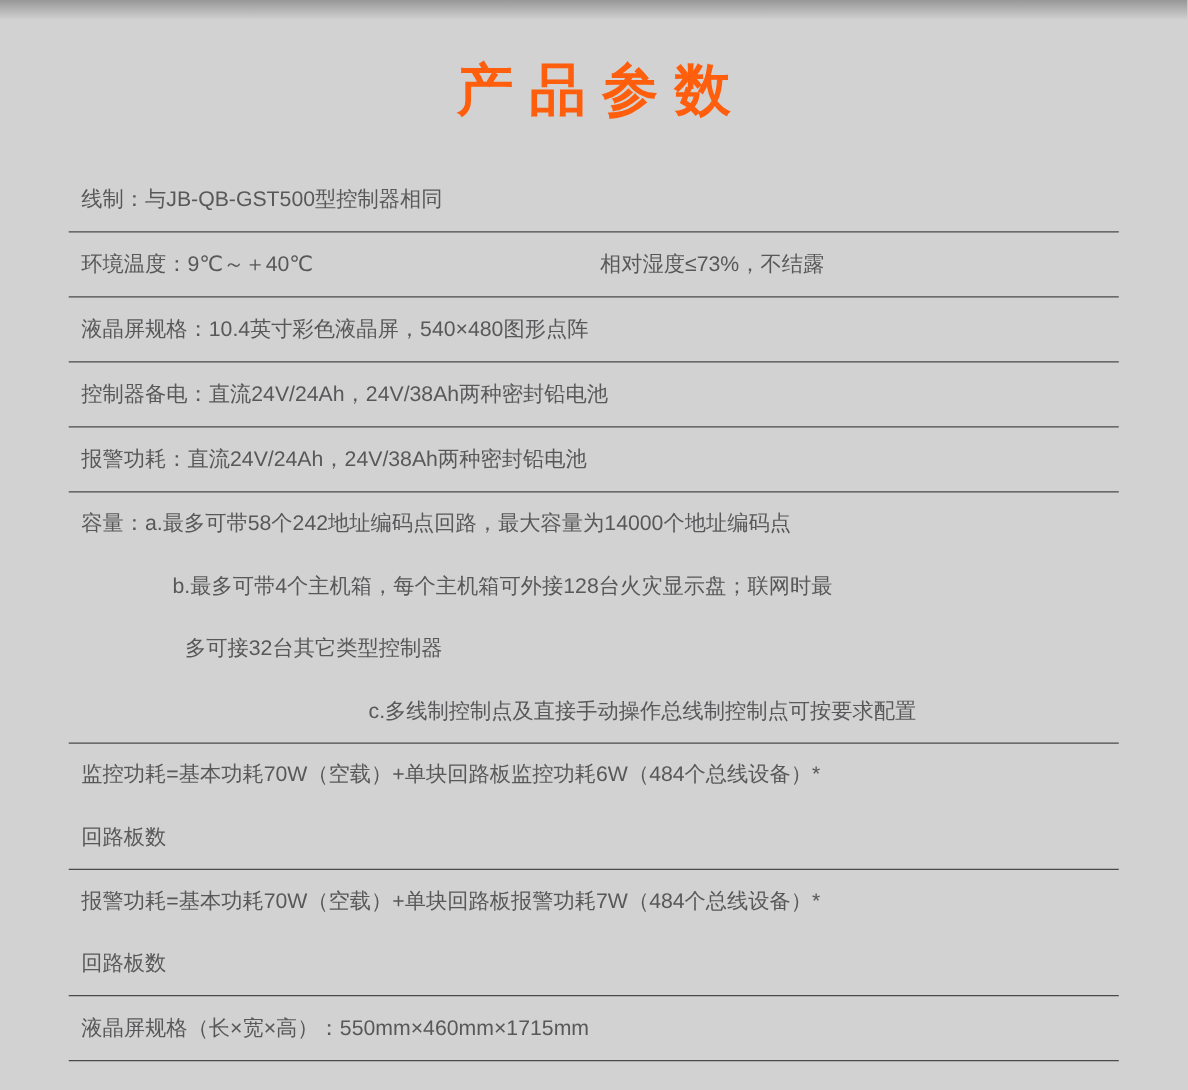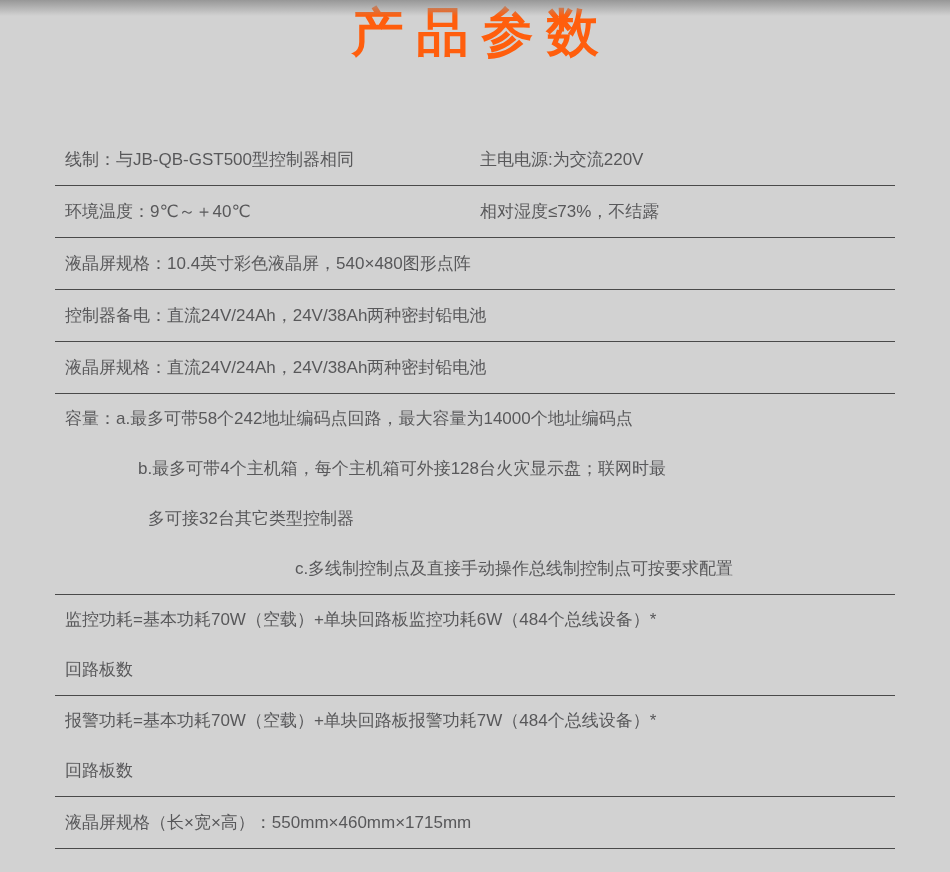--- a/index.html
+++ b/index.html
@@ -16,22 +16,23 @@
     overflow: hidden;
   }
   .top-shade {
     position: absolute;
     top: 0; left: 0; right: 0;
     height: 16px;
     background: linear-gradient(to bottom, #979797, rgba(210,210,210,0));
     pointer-events: none;
   }
   .title {
+    margin-top: 40px;
     text-align: center;
-    font-size: 52px;
+    font-size: 45px;
     font-weight: 900;
     letter-spacing: 13px;
     color: #ff5e0d;
     line-height: 64px;
     text-indent: 13px; 
   }
   .spec-table {
     position: absolute;
     top: 134px;
     left: 55px;
@@ -64,38 +65,37 @@
 
 <div class="page">
   <div class="top-shade"></div>
 
   <h1 class="title">产品参数</h1>
 
   <div class="spec-table">
 
     <div class="row two-col">
       <div class="line cell-left">线制：与JB-QB-GST500型控制器相同</div>
-      <div class="line cell-right">主电电源:为交流220V</div>
     </div>
 
     <div class="row two-col">
       <div class="line cell-left">环境温度：9℃～＋40℃</div>
       <div class="line cell-right">相对湿度≤73%，不结露</div>
     </div>
 
     <div class="row">
       <div class="line">液晶屏规格：10.4英寸彩色液晶屏，540×480图形点阵</div>
     </div>
 
     <div class="row">
       <div class="line">控制器备电：直流24V/24Ah，24V/38Ah两种密封铅电池</div>
     </div>
 
     <div class="row">
-      <div class="line">液晶屏规格：直流24V/24Ah，24V/38Ah两种密封铅电池</div>
+      <div class="line">报警功耗：直流24V/24Ah，24V/38Ah两种密封铅电池</div>
     </div>
 
     <div class="row">
       <div class="line ml-line">容量：a.最多可带58个242地址编码点回路，最大容量为14000个地址编码点</div>
       <div class="line ml-line indent-b">b.最多可带4个主机箱，每个主机箱可外接128台火灾显示盘；联网时最</div>
       <div class="line ml-line indent-b2">多可接32台其它类型控制器</div>
       <div class="line ml-line indent-c">c.多线制控制点及直接手动操作总线制控制点可按要求配置</div>
     </div>
 
     <div class="row">

